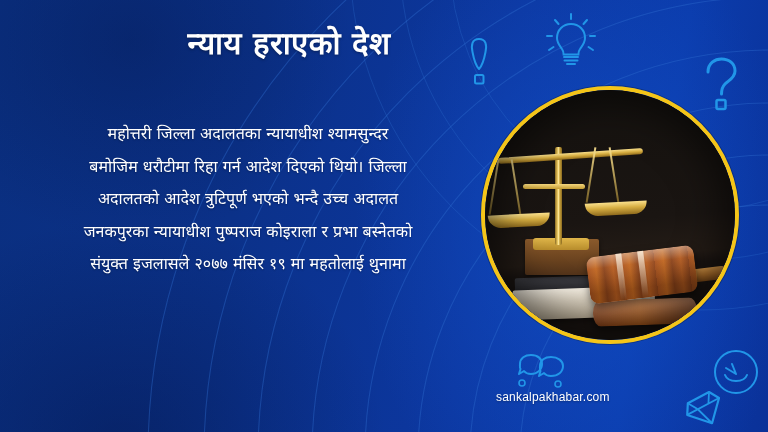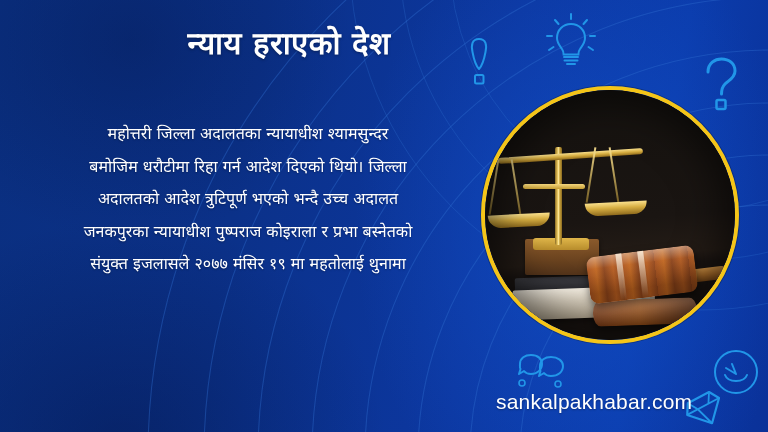--- a/index.html
+++ b/index.html
@@ -243,21 +243,21 @@
   .d-smiley   { left: 712px; top: 348px; }
   .d-chat     { left: 512px; top: 352px; }
   .d-diamond  { left: 683px; top: 390px; }
 
   
   .site-url {
     position: absolute;
     left: 496px;
     top: 390px;
     color: #ffffff;
-    font-size: 21px;
+    font-size: 12px;
     font-family: "Liberation Sans", sans-serif;
     letter-spacing: 0.2px;
     text-shadow: 0 1px 2px rgba(0,0,0,0.30);
   }
 </style>
 </head>
 <body>
 
 <div id="canvas">
 

